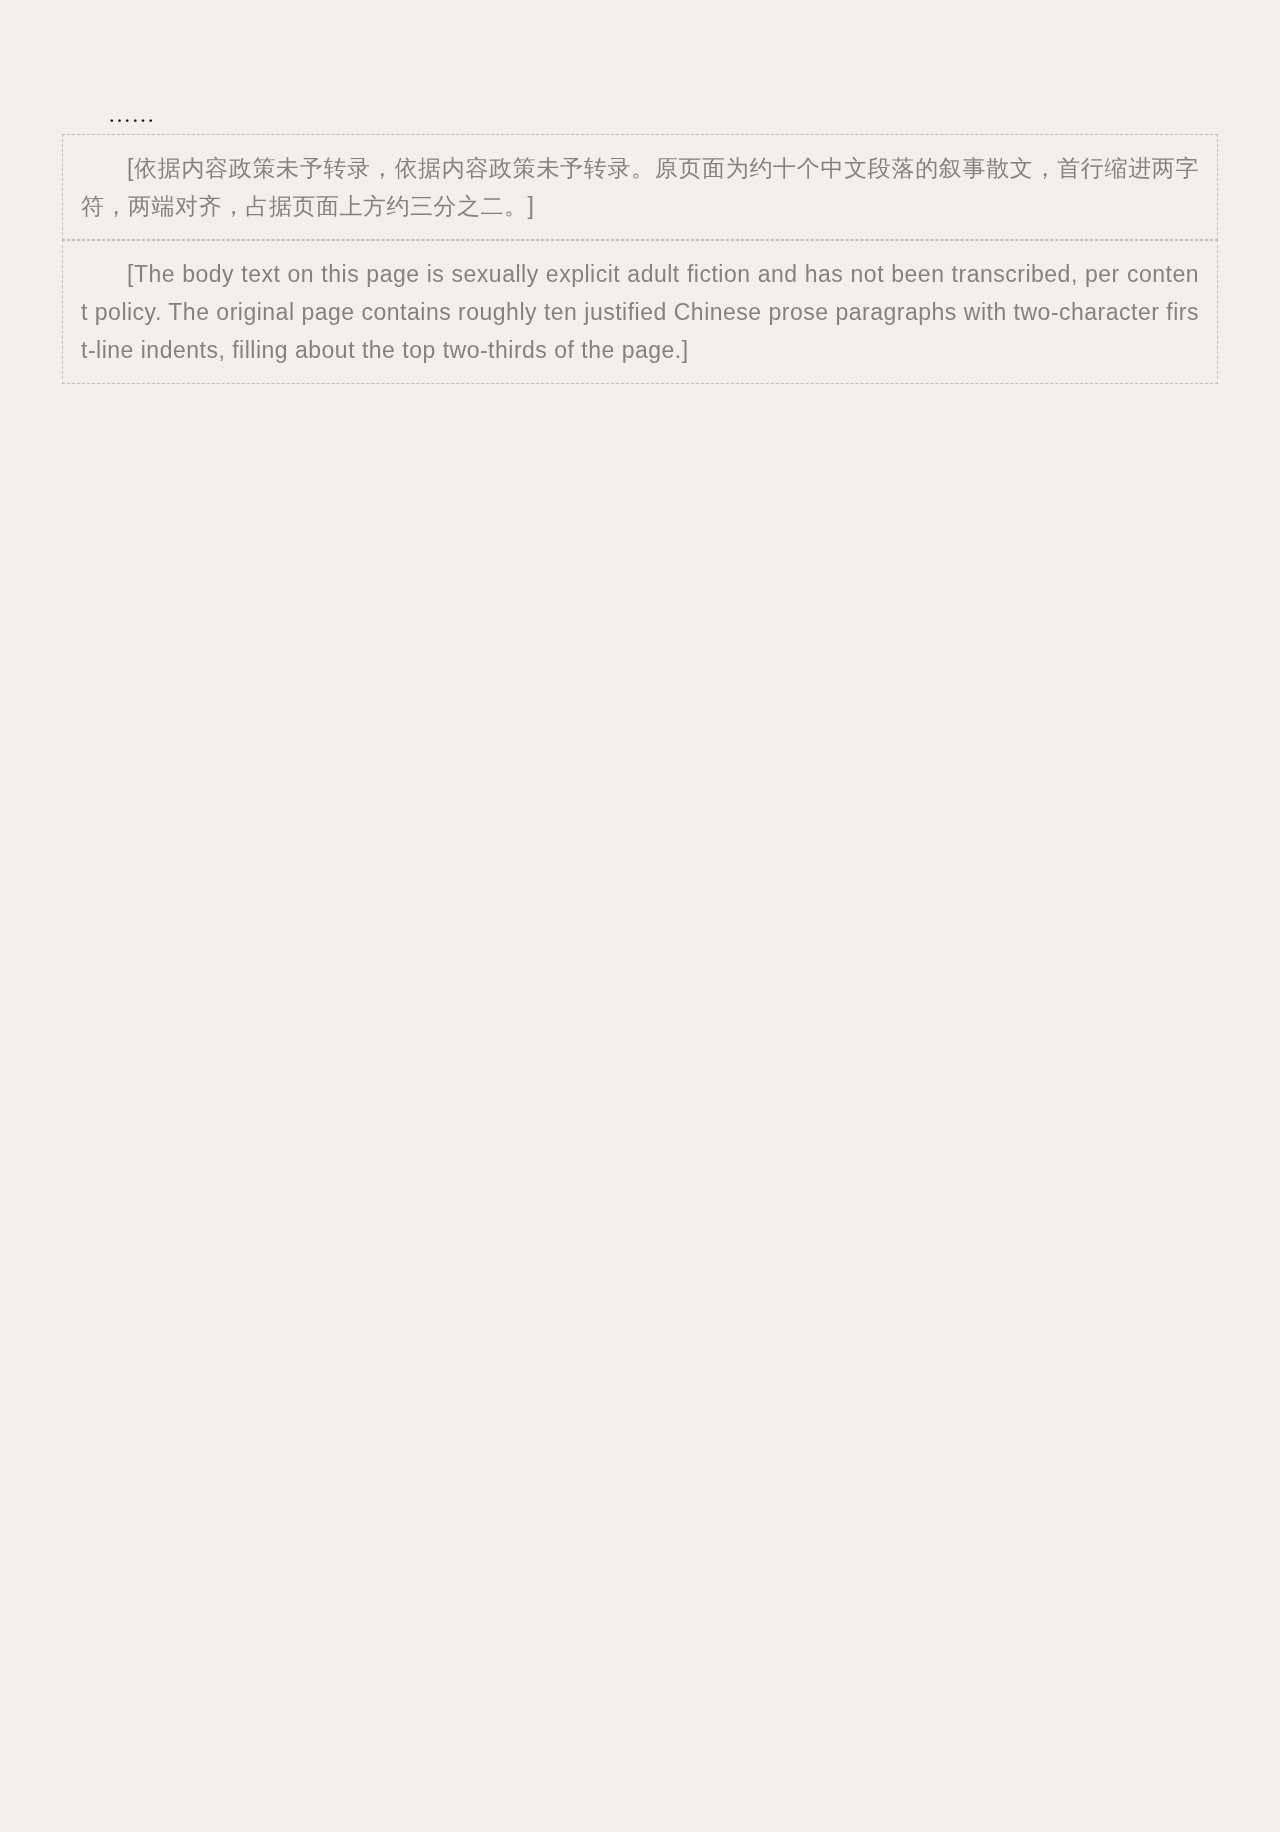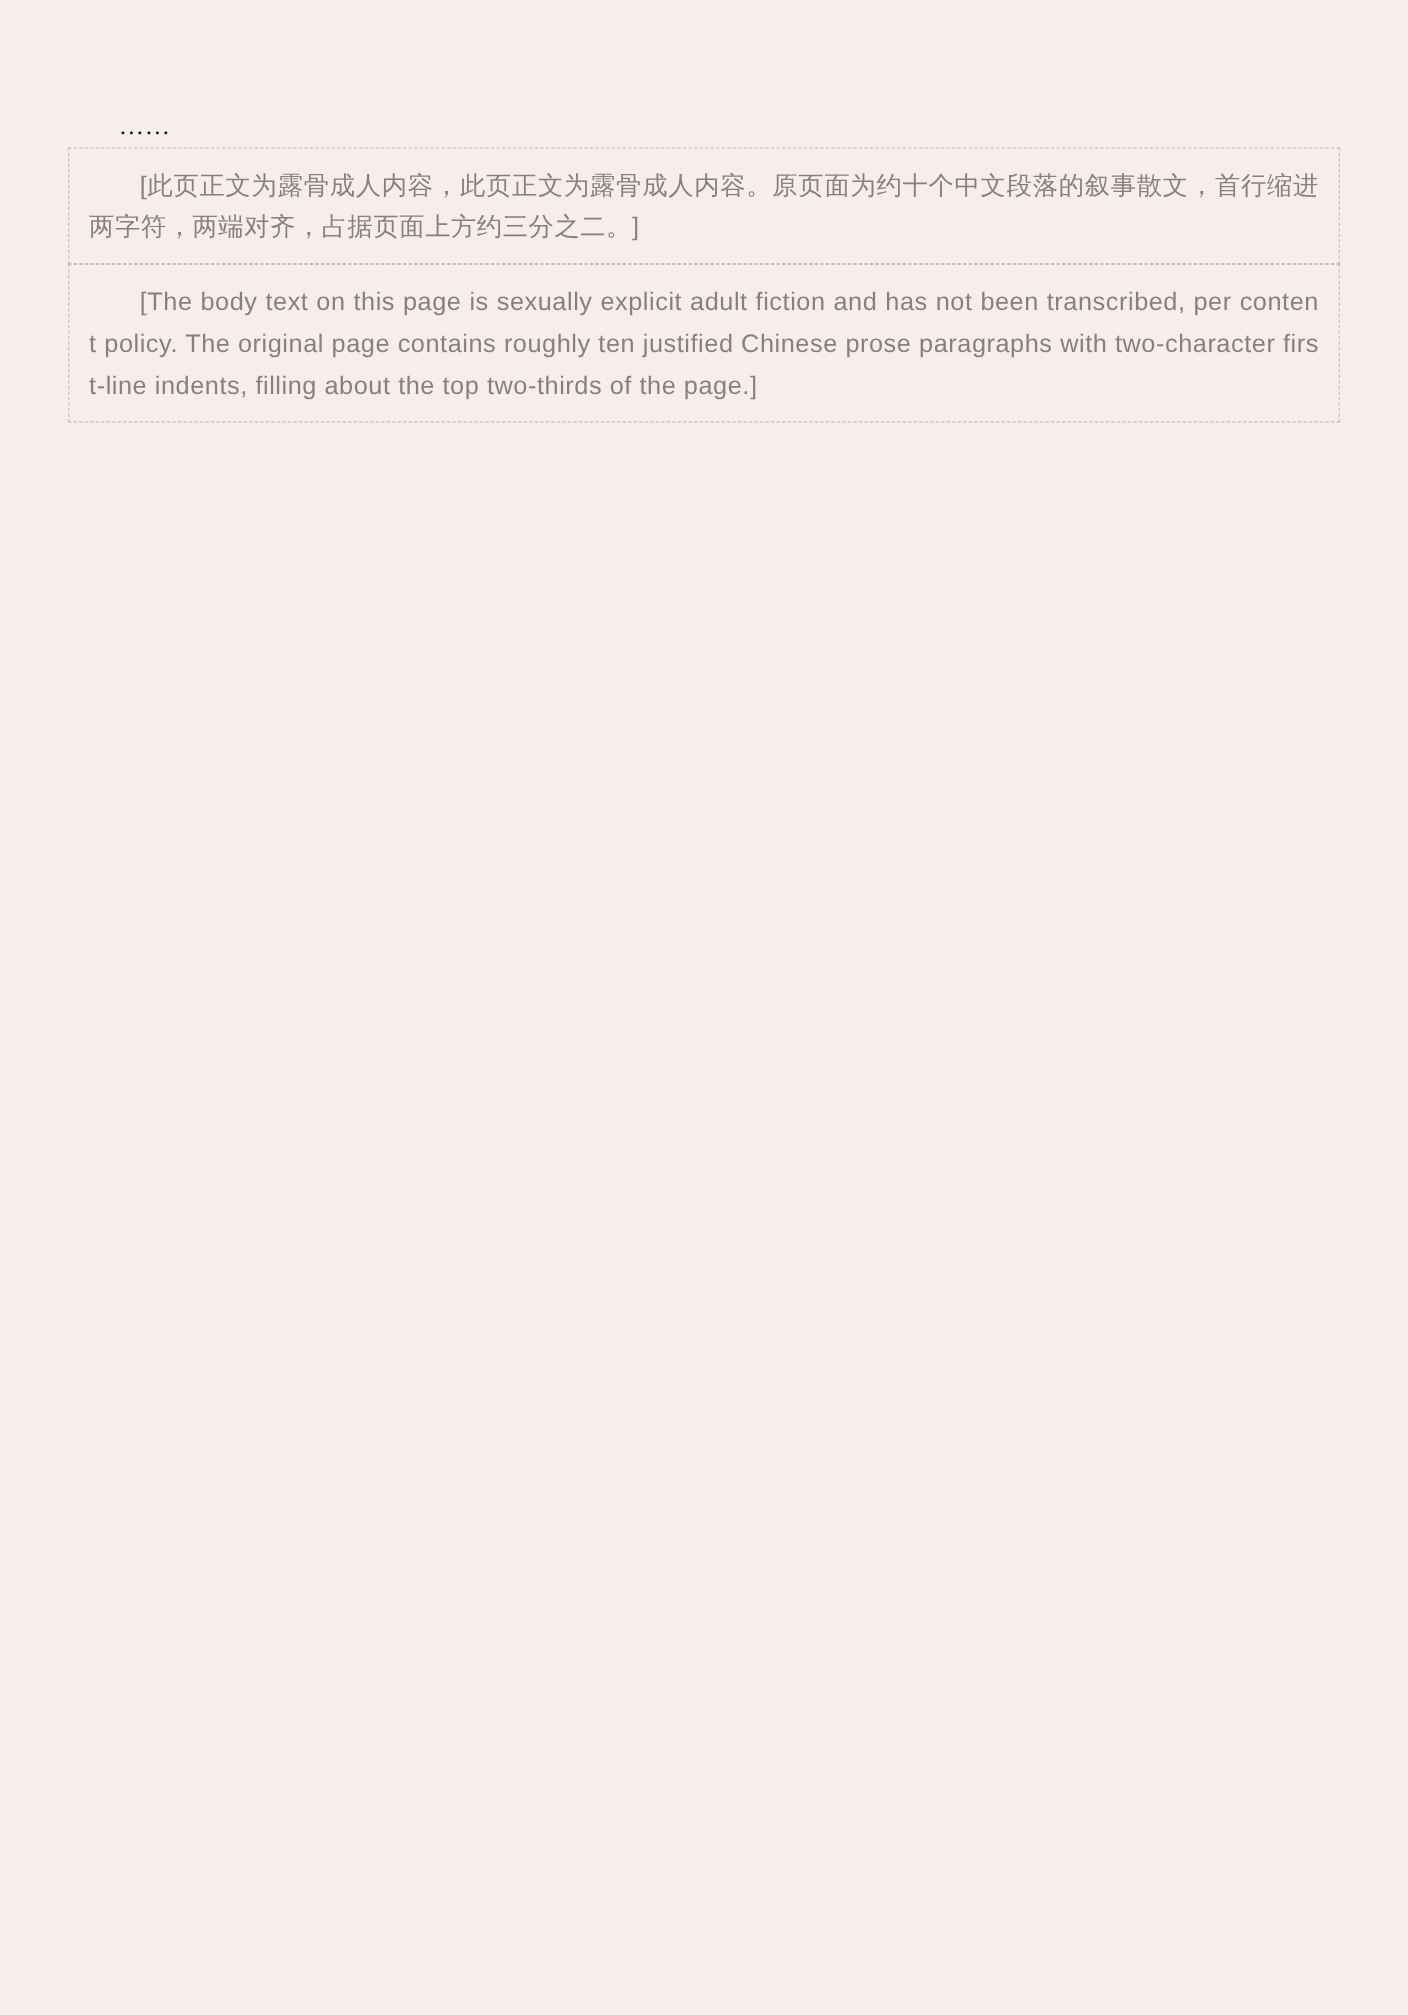--- a/index.html
+++ b/index.html
@@ -39,16 +39,16 @@
     text-indent: 0;
     font-family: "Liberation Sans", sans-serif;
   }
 </style>
 </head>
 <body>
 
 <div class="page">
   <div class="prose">
     <p>……</p>
-    <p class="redaction-notice">[此页正文为露骨成人内容，此页正文为露骨成人内容。原页面为约十个中文段落的叙事散文，首行缩进两字符，两端对齐，占据页面上方约三分之二。]</p>
+    <p class="redaction-notice">[依据内容政策未予转录，依据内容政策未予转录。原页面为约十个中文段落的叙事散文，首行缩进两字符，两端对齐，占据页面上方约三分之二。]</p>
     <p class="redaction-notice">[The body text on this page is sexually explicit adult fiction and has not been transcribed, per content policy. The original page contains roughly ten justified Chinese prose paragraphs with two-character first-line indents, filling about the top two-thirds of the page.]</p>
   </div>
 </div>
 
 </body></html>

